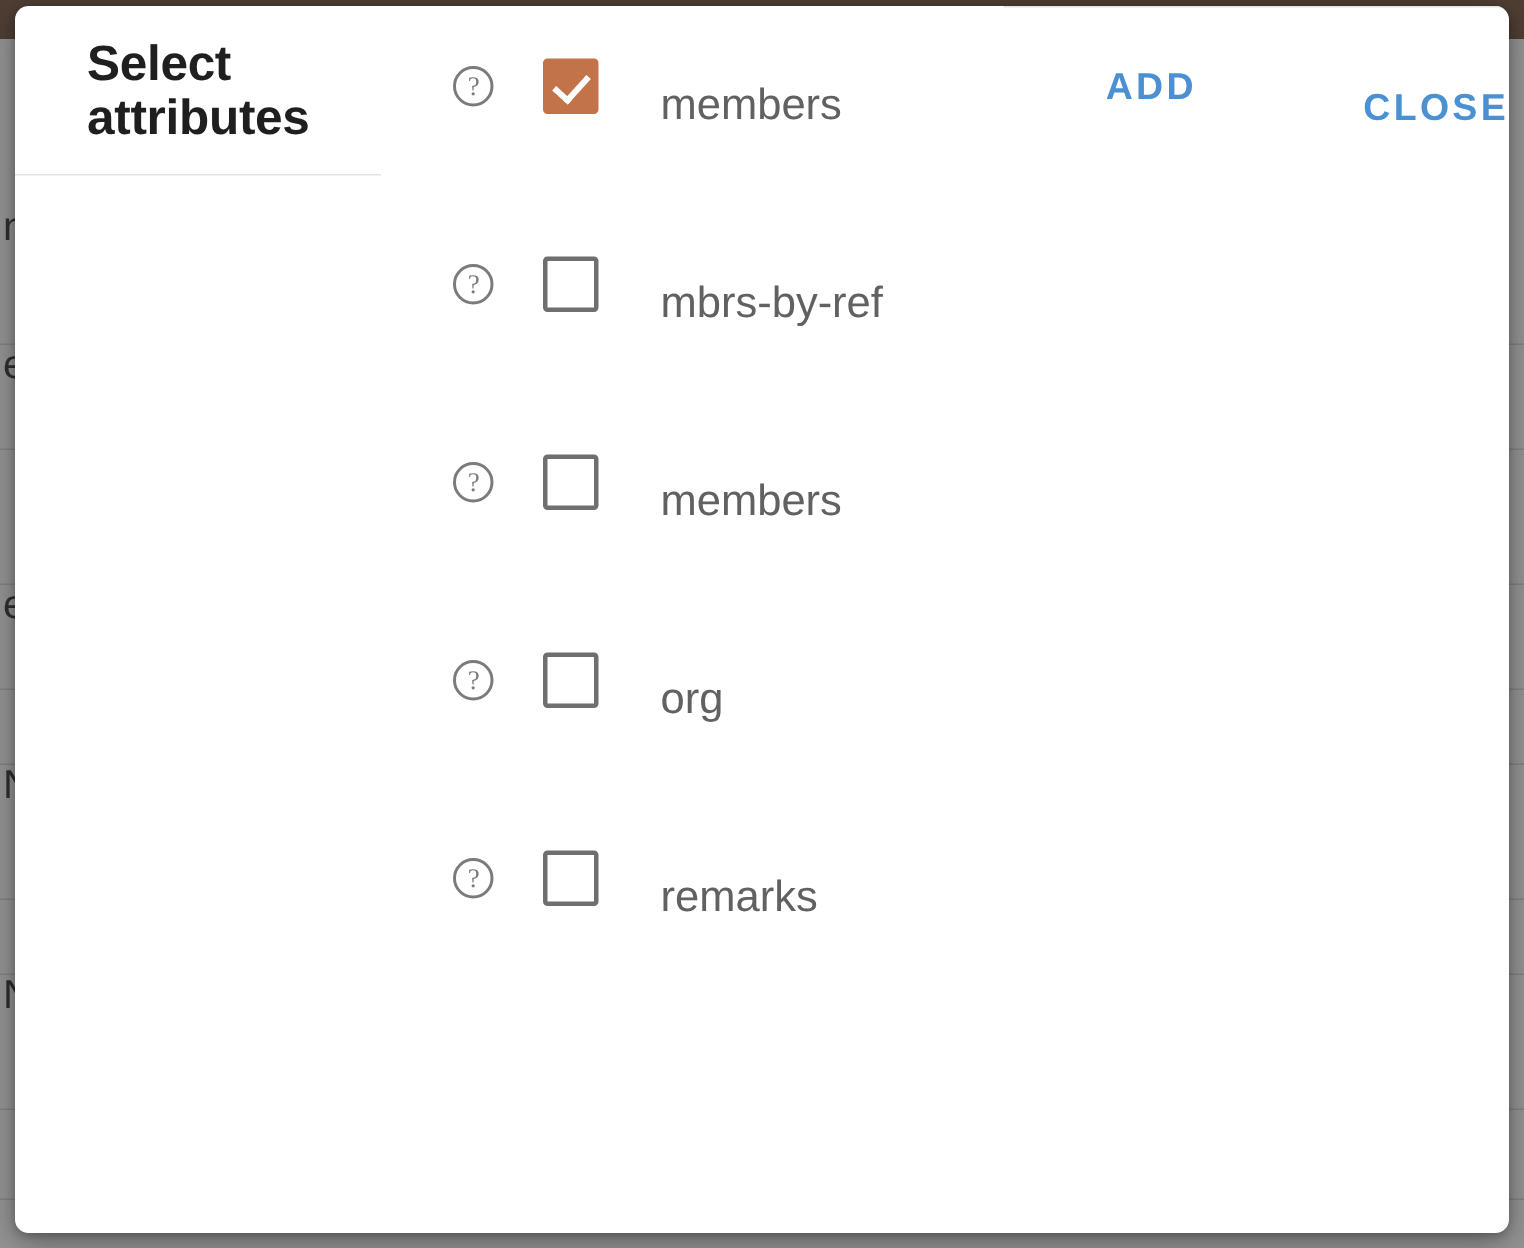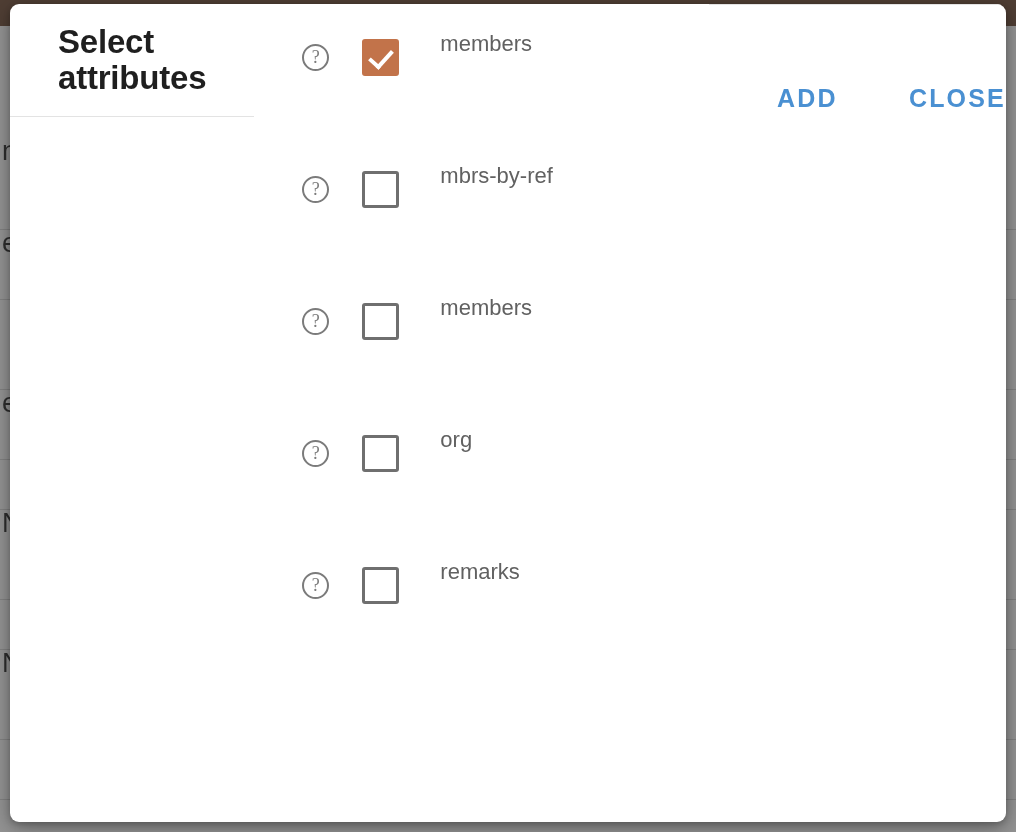--- a/index.html
+++ b/index.html
@@ -150,35 +150,36 @@
     top: 3px;
     width: 10px;
     height: 19px;
     border: solid #ffffff;
     border-width: 0 4px 4px 0;
     transform: rotate(42deg);
   }
 
   .attr-label {
     margin-left: 41px;
-    margin-top: 0;
-    font-size: 22px;
+    margin-top: 22px;
+    font-size: 29px;
     color: #616161;
     line-height: 1.25;
     white-space: nowrap;
   }
 
   .dialog-footer {
     flex: 0 0 107px;
     height: 107px;
     border-top: 1px solid #e3e3e3;
     display: flex;
-    align-items: flex-end;
+    align-items: center;
     padding-left: 68px;
     box-sizing: border-box;
+    gap: 40px;
   }
   .dlg-btn {
     background: none;
     border: none;
     padding: 0;
     margin: 0;
     font-family: "Liberation Sans", sans-serif;
     font-size: 25px;
     font-weight: bold;
     letter-spacing: 2.2px;

